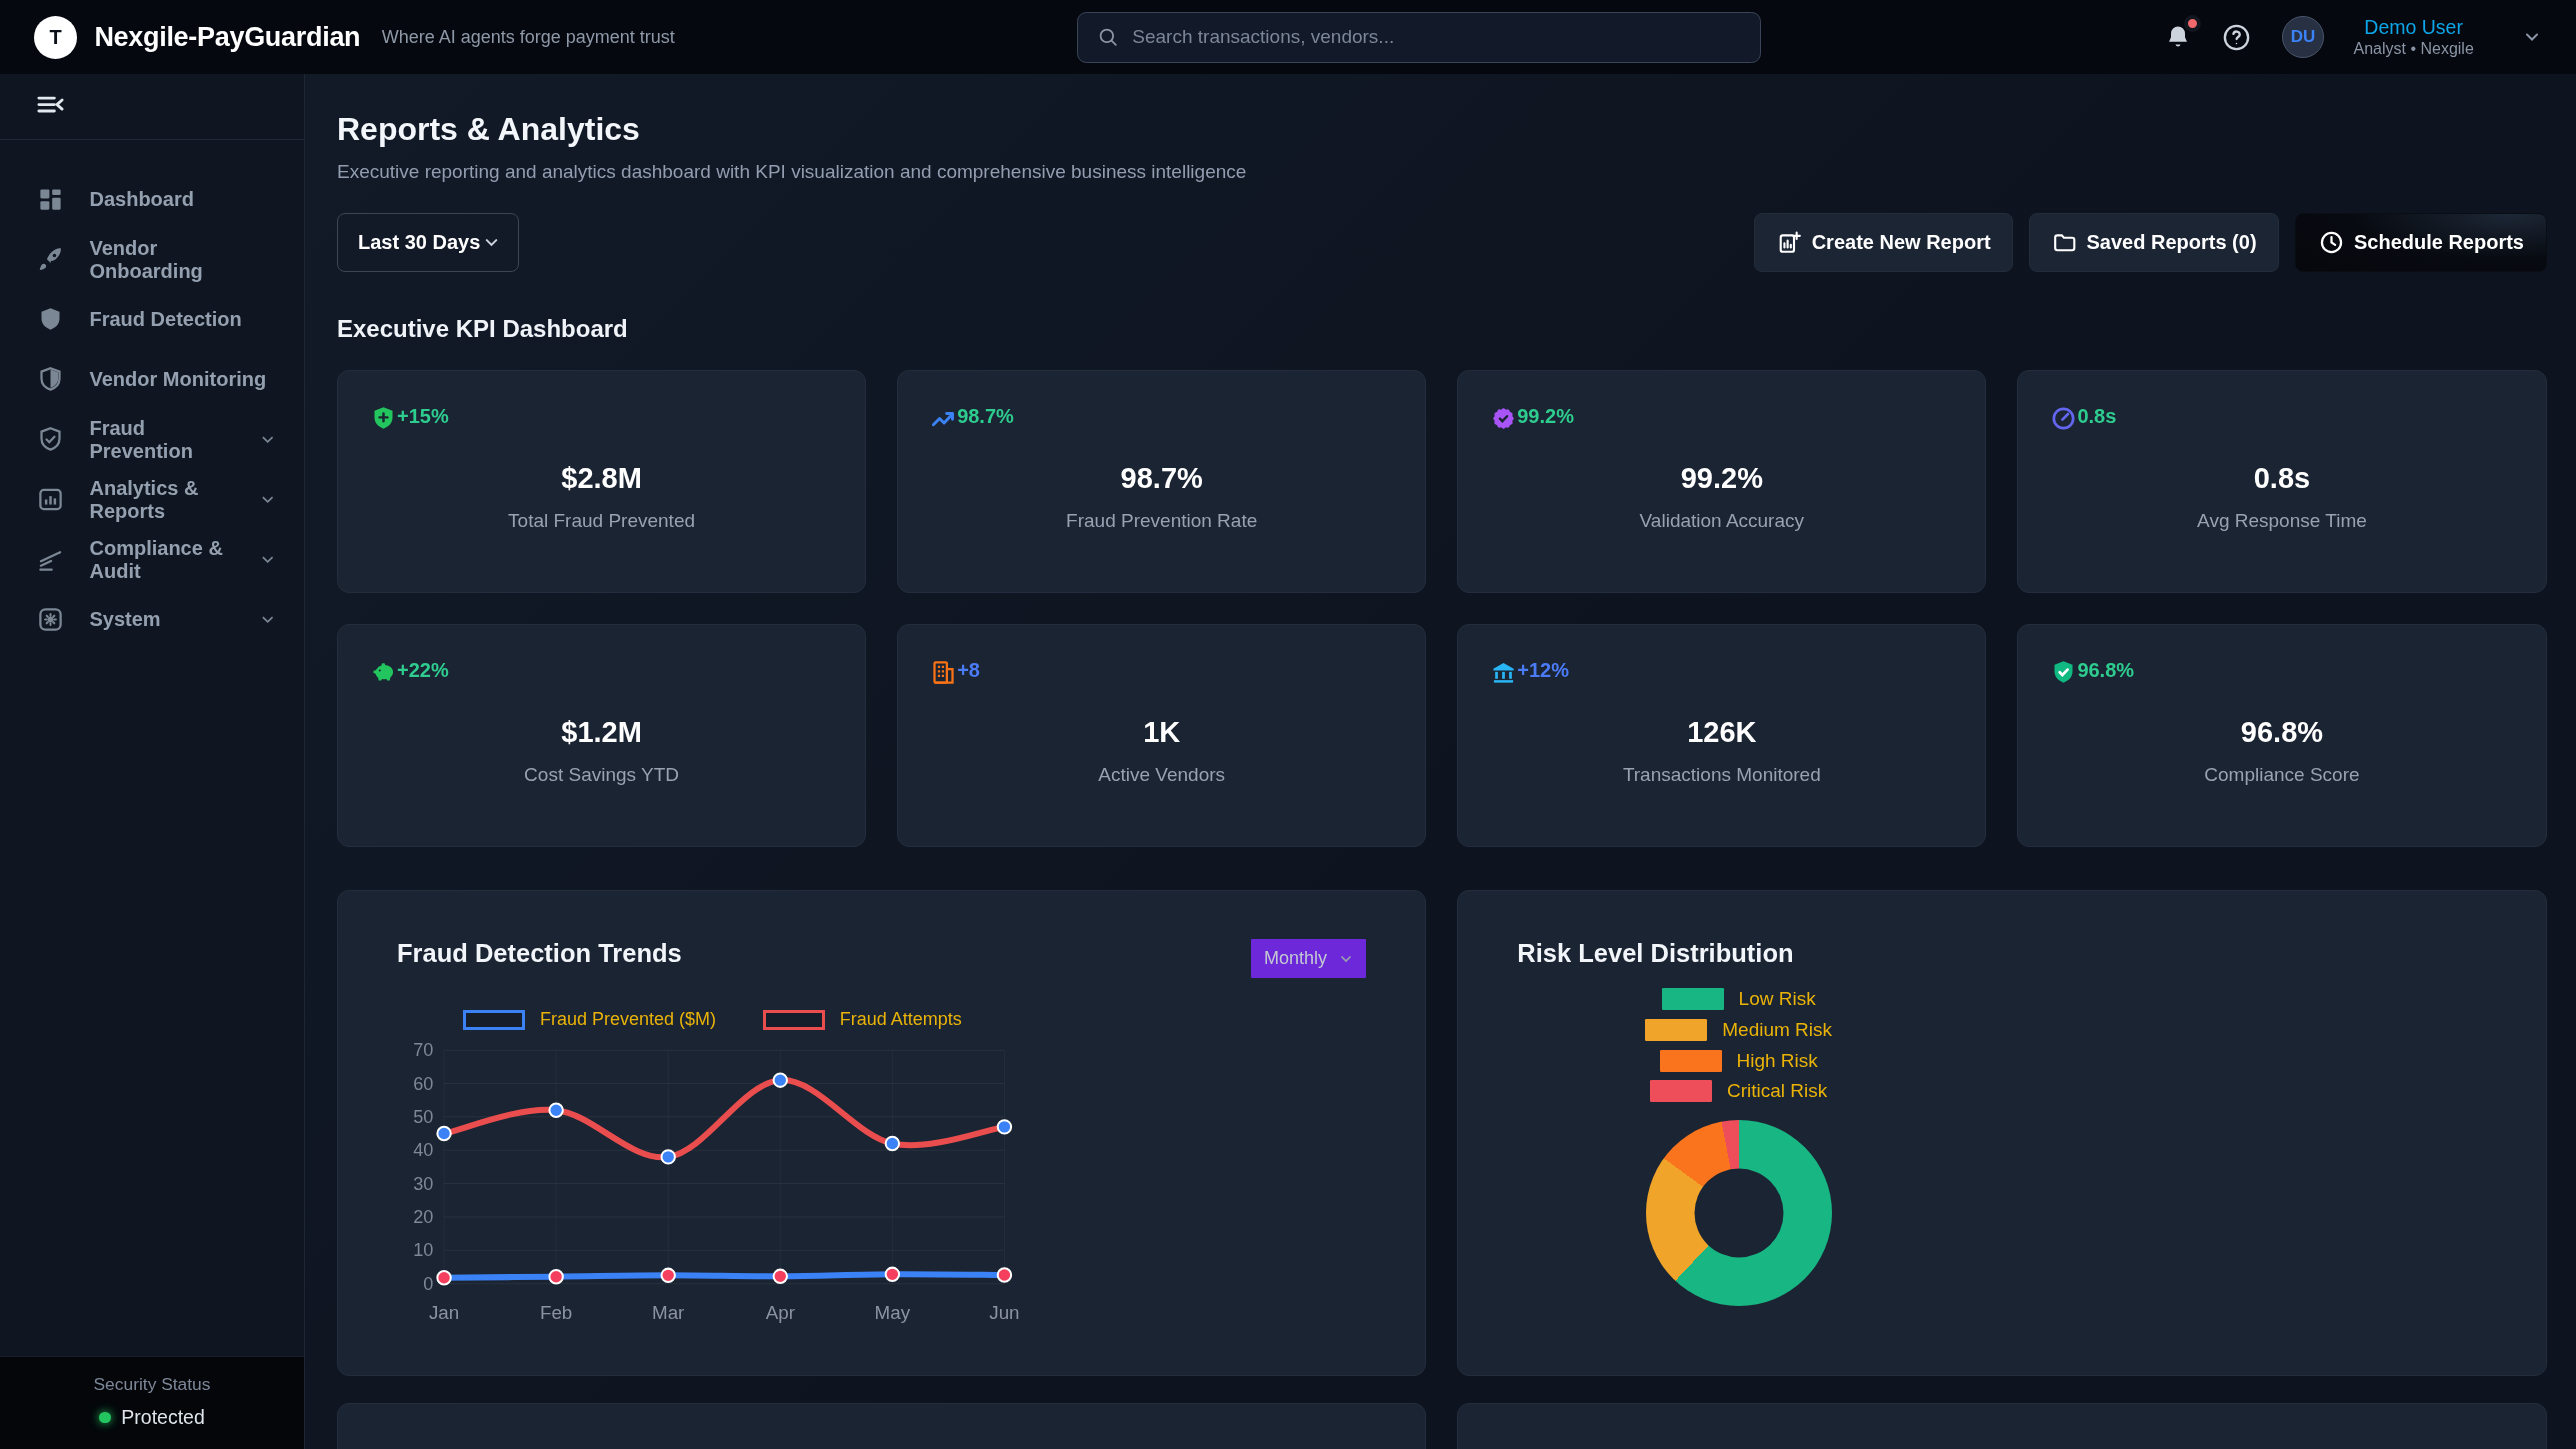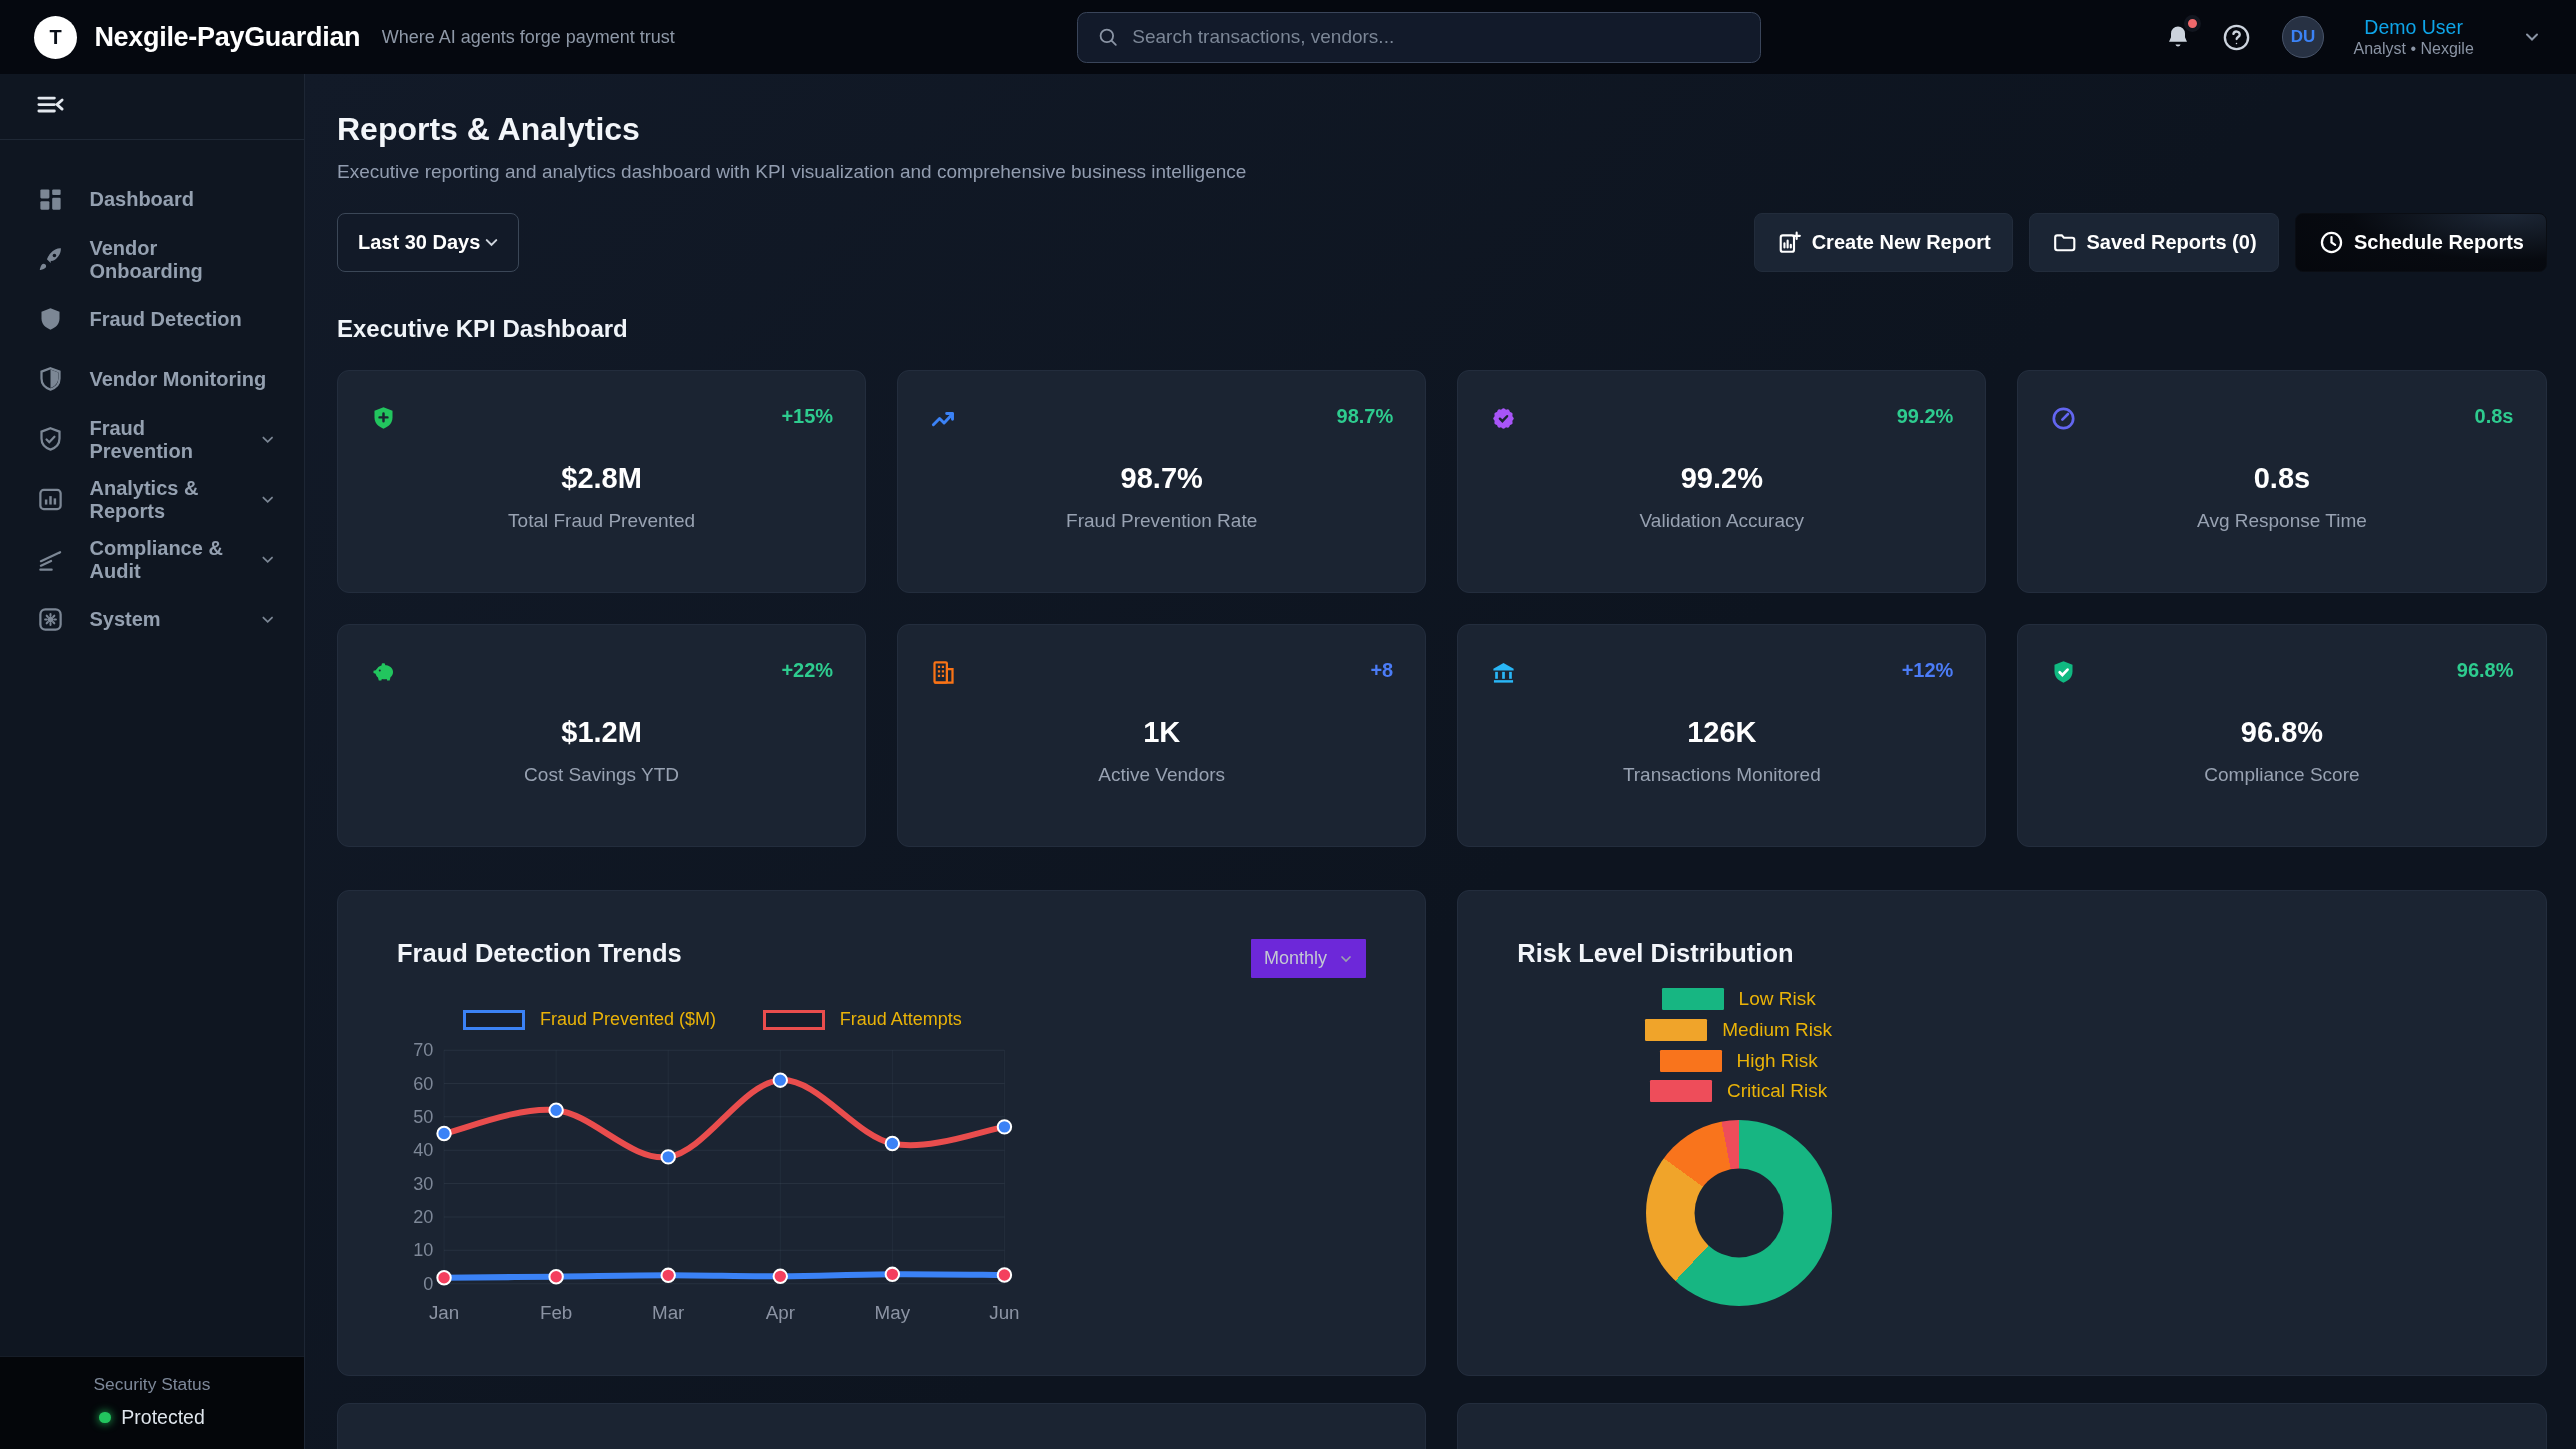--- a/index.html
+++ b/index.html
@@ -81,21 +81,21 @@
   .action-btn.dark {
     background:radial-gradient(140% 180% at 85% 0%, #1d2736 0%, #070a10 45%, #04060b 100%);
     border-color:#0a0d13;
   }
   .section-heading { margin-top:43px; font-size:24px; font-weight:800; color:#f0f4f9; }
   .kpi-grid { margin-top:27px; display:grid; grid-template-columns:repeat(4,1fr); gap:31px; }
   .kpi-card {
     height:223px; background:#1b2432; border:0.7px solid #232d3d; border-radius:12px;
     padding:34px 32px 28px; display:flex; flex-direction:column;
   }
-  .kpi-top { display:flex; align-items:flex-start; justify-content:space-between; }
+  .kpi-top { display:flex; align-items:flex-start; }
   .kpi-change { font-size:20px; font-weight:600; }
   .kpi-value { text-align:center; font-size:29px; font-weight:800; color:#fff; margin-top:29.5px; }
   .kpi-label { text-align:center; font-size:19px; color:#98a2b2; margin-top:14.8px; }
   .charts-row { margin-top:43px; display:grid; grid-template-columns:1fr 1fr; gap:31px; }
   .chart-card {
     height:486px; background:#1b2432; border:0.7px solid #232d3d; border-radius:12px;
     padding:48px 59px; overflow:hidden;
   }
   .chart-head { display:flex; align-items:flex-start; justify-content:space-between; }
   .chart-title { font-size:25.5px; font-weight:800; color:#f2f5fa; }

